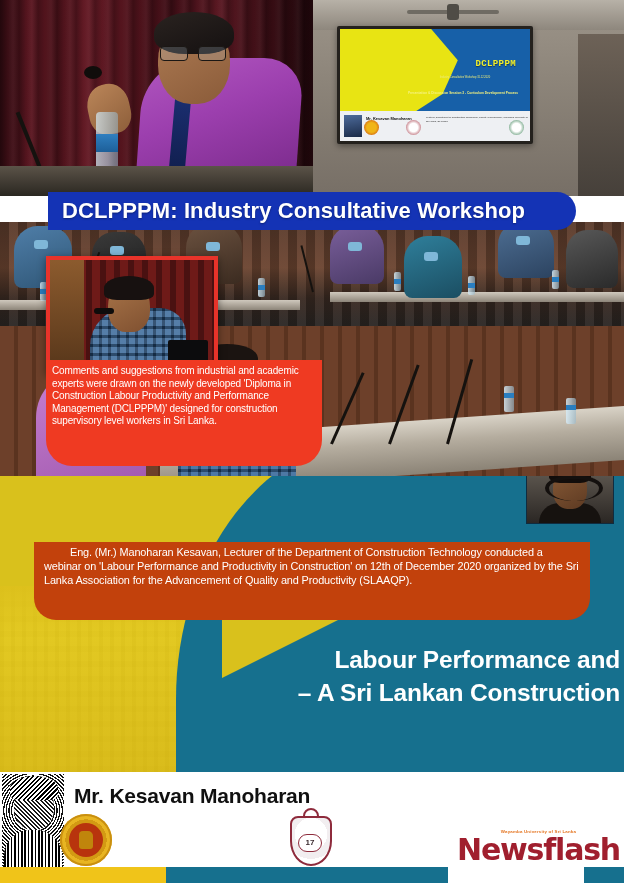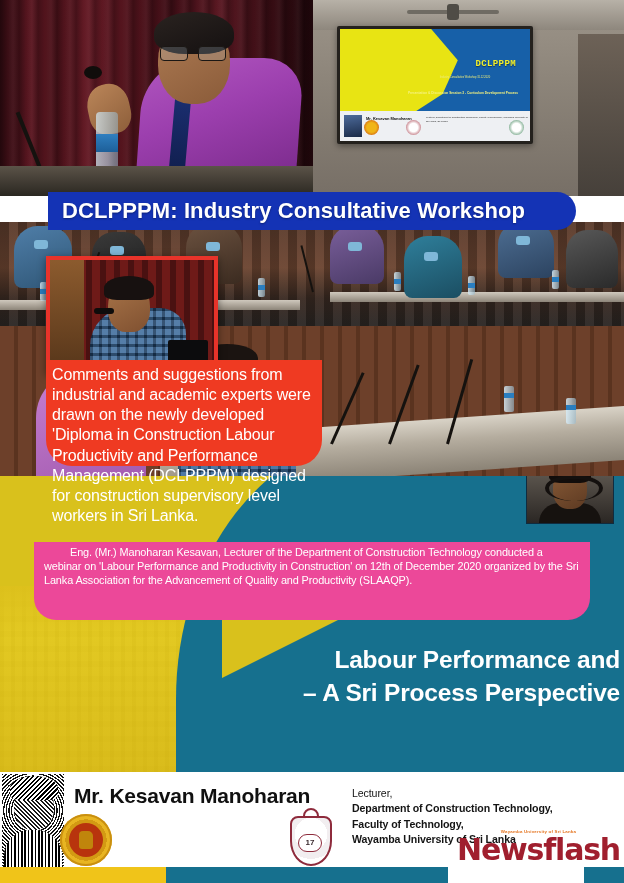--- a/index.html
+++ b/index.html
@@ -300,21 +300,21 @@
   
   .redbox{
     position:absolute;left:46px;top:360px;width:276px;height:106px;
     background:#ef3a22;
     border-radius:0 0 26px 26px;
     z-index:7;
     padding:5px 8px 0 6px;
     box-sizing:border-box;
   }
   .redbox p{
-    margin:0;color:#ffffff;font-size:16px;line-height:1.26;
+    margin:0;color:#ffffff;font-size:10px;line-height:1.26;
     letter-spacing:-.15px;
   }
 
   
   .mid{
     position:absolute;left:0;top:476px;width:624px;height:296px;overflow:hidden;
     background:#d9c11c;
   }
   .mid-city{
     position:absolute;left:0;top:110px;width:624px;height:186px;
@@ -364,21 +364,21 @@
     background:#bfdcc2;border-radius:0 16px 16px 0;
     display:flex;align-items:center;z-index:6;
   }
   .webinar-band span{
     color:#e2644a;font-size:18.5px;margin-left:14px;letter-spacing:.1px;
   }
 
   
   .redbox2{
     position:absolute;left:34px;top:66px;width:556px;height:78px;
-    background:#ec4899;border-radius:0 0 22px 22px;
+    background:#c2410c;border-radius:0 0 22px 22px;
     z-index:6;padding:4px 10px 0 10px;box-sizing:border-box;
   }
   .redbox2 p{
     margin:0;color:#ffffff;font-size:10.9px;line-height:1.28;letter-spacing:-.12px;
   }
   .redbox2 p .indent{display:inline-block;width:26px;}
 
   
   .headline{
     position:absolute;right:4px;top:168px;width:400px;z-index:7;
@@ -603,47 +603,41 @@
       <div class="wc-phones"></div>
     </div>
 
 
     <div class="redbox2">
       <p><span class="indent"></span><span>Eng. (Mr.) Manoharan Kesavan, Lecturer of the Department of Construction Technology conducted a webinar on 'Labour Performance and Productivity in Construction' on 12th of December 2020 organized by the Sri Lanka Association for the Advancement of Quality and Productivity (SLAAQP).</span></p>
     </div>
 
     <div class="headline">
       <div>Labour Performance and</div>
-      <div class="l3">– A Sri Process Perspective</div>
+      <div class="l3">– A Sri Lankan Construction</div>
     </div>
   </div>
 
   <div class="footer">
     <div class="fportrait">
       <div class="fp-body"></div>
       <div class="fp-head"></div>
       <div class="fp-hair"></div>
     </div>
 
     <div class="fname">Mr. Kesavan Manoharan</div>
 
     <div class="sealbox seal1"></div>
 
     <div class="sealbox seal2">
       <div class="s2-top"></div>
       <div class="s2-crest"></div>
       <div class="s2-num">17</div>
     </div>
 
-    <div class="fdetails">
-      <div class="lec">Lecturer,</div>
-      <div>Department of Construction Technology,</div>
-      <div>Faculty of Technology,</div>
-      <div>Wayamba University of Sri Lanka</div>
-    </div>
 
     <div class="newsflash">
       <div class="nf-tiny">Wayamba University of Sri Lanka</div>
       <div class="nf-word">Newsflash</div>
     </div>
 
     <div class="fstrip">
       <div class="fs-yellow"></div>
       <div class="fs-teal"></div>
       <div class="fs-teal2"></div>

